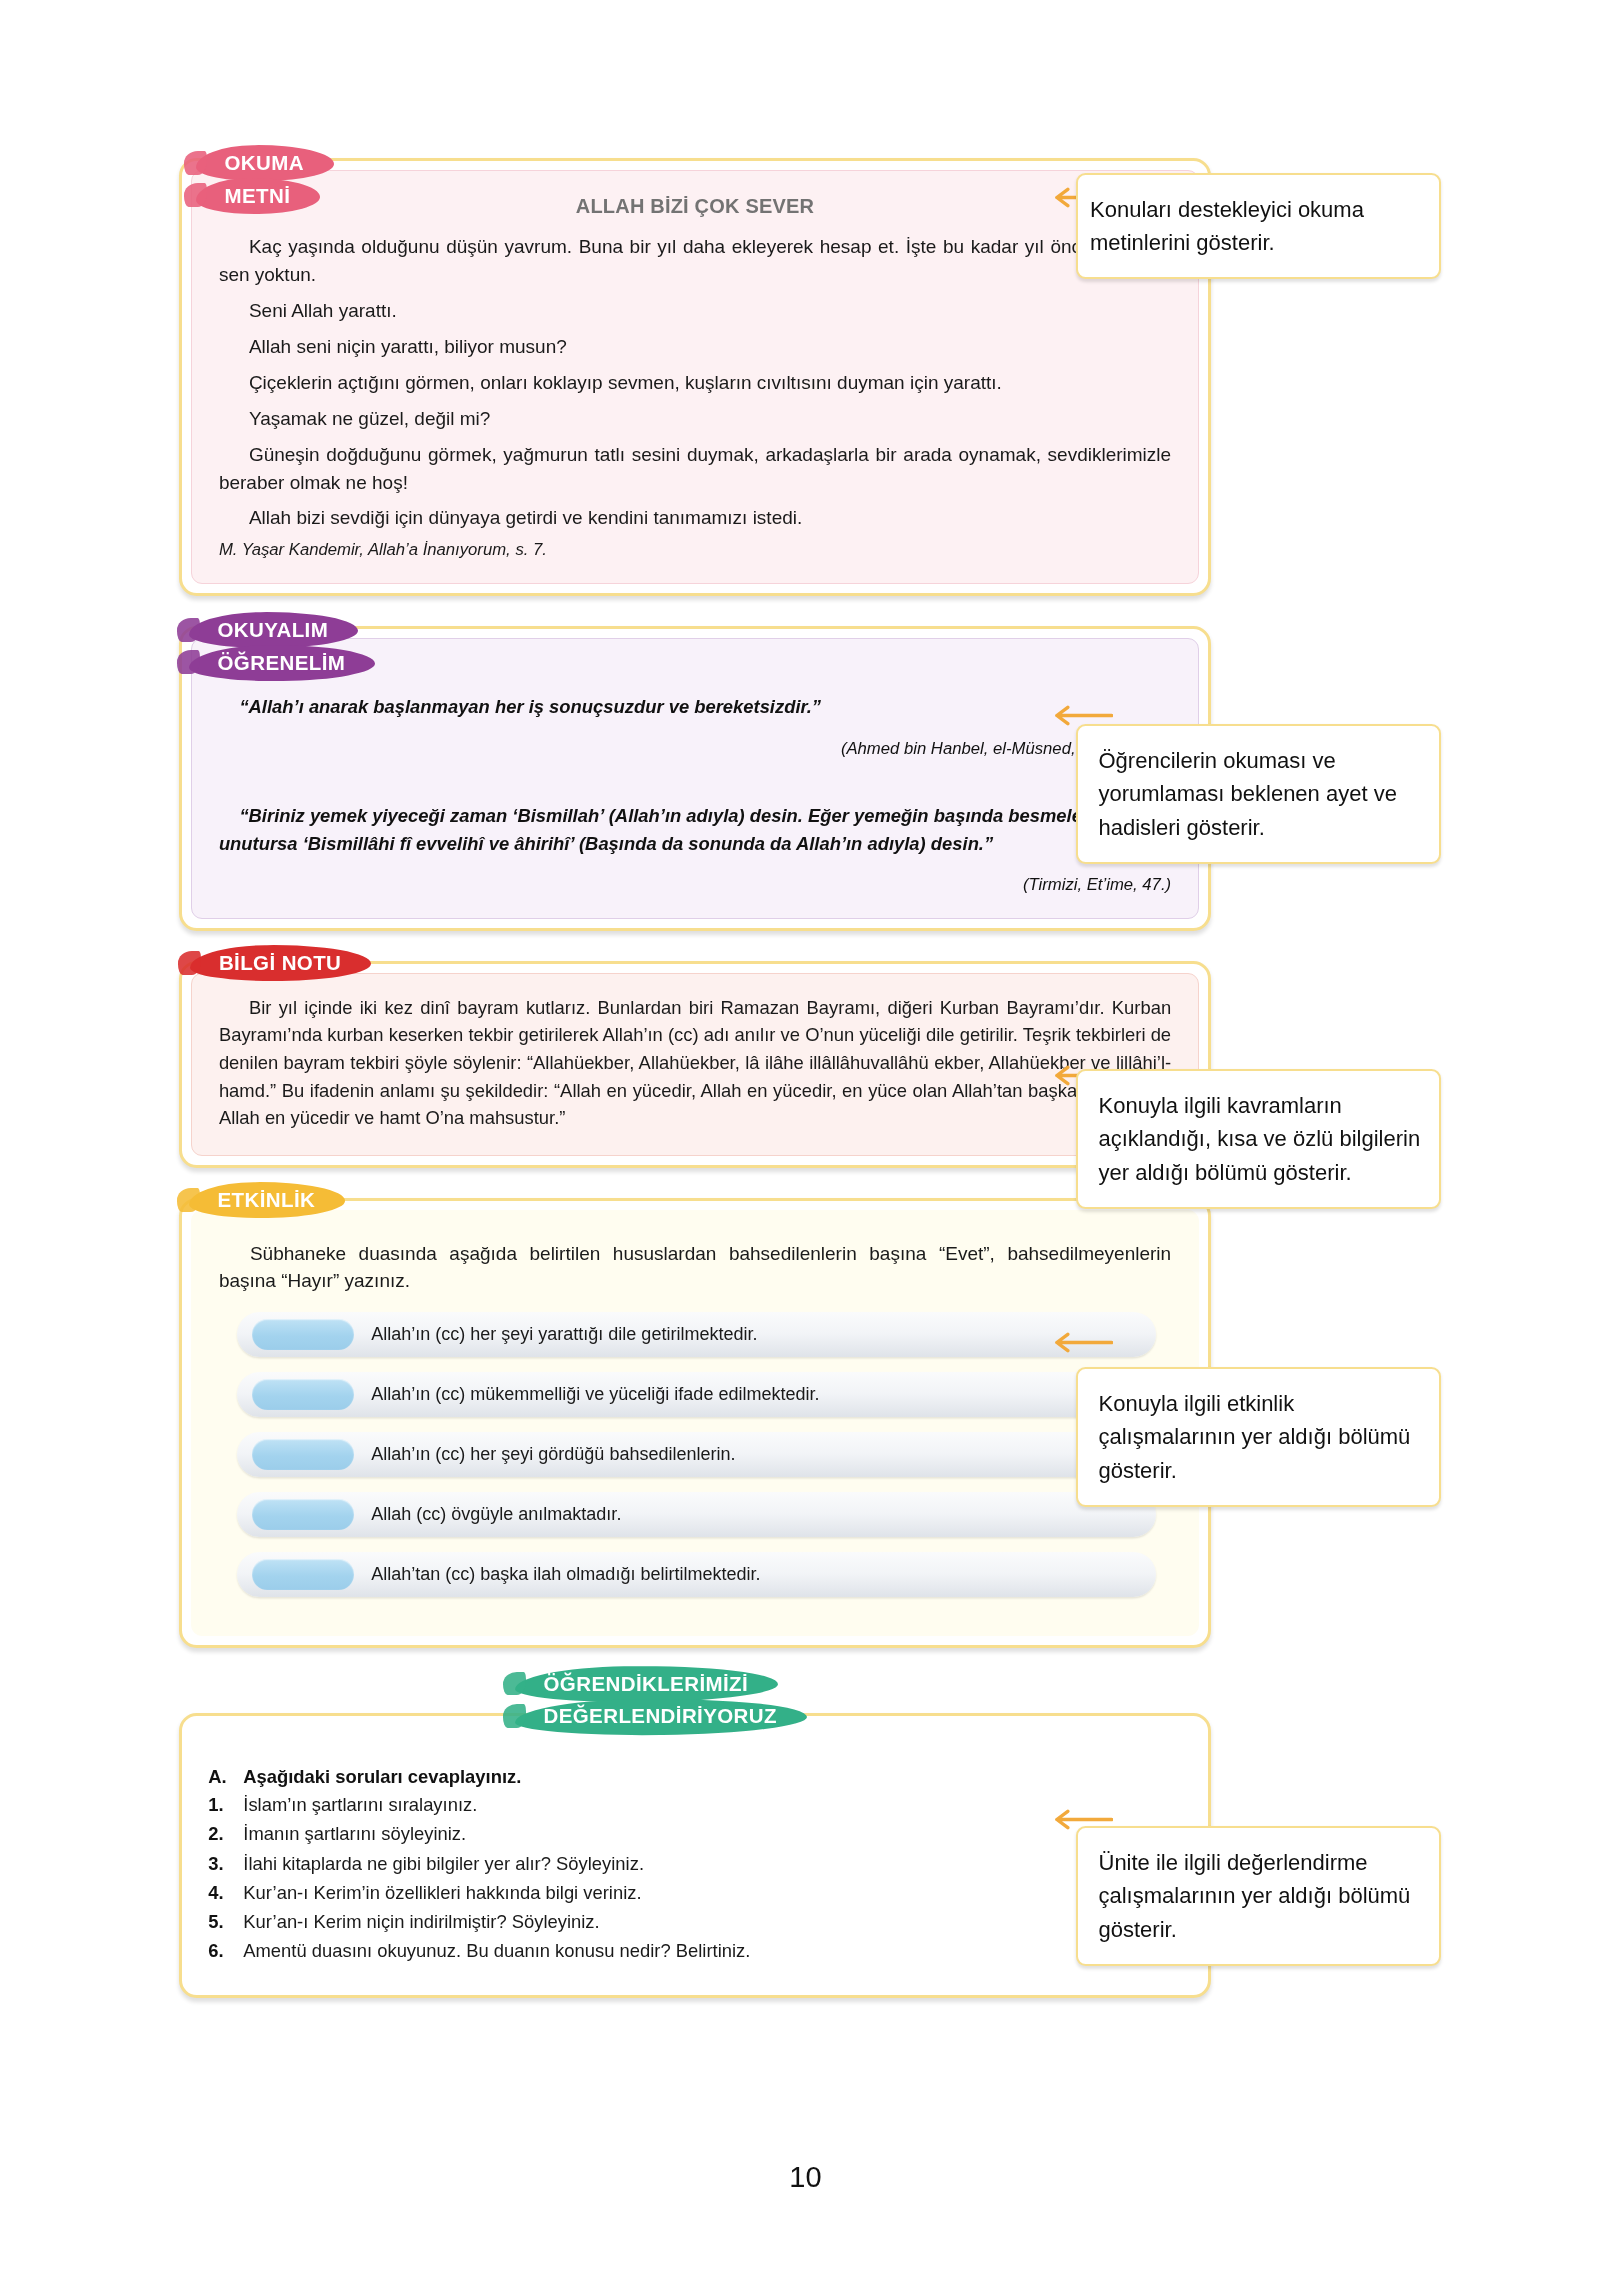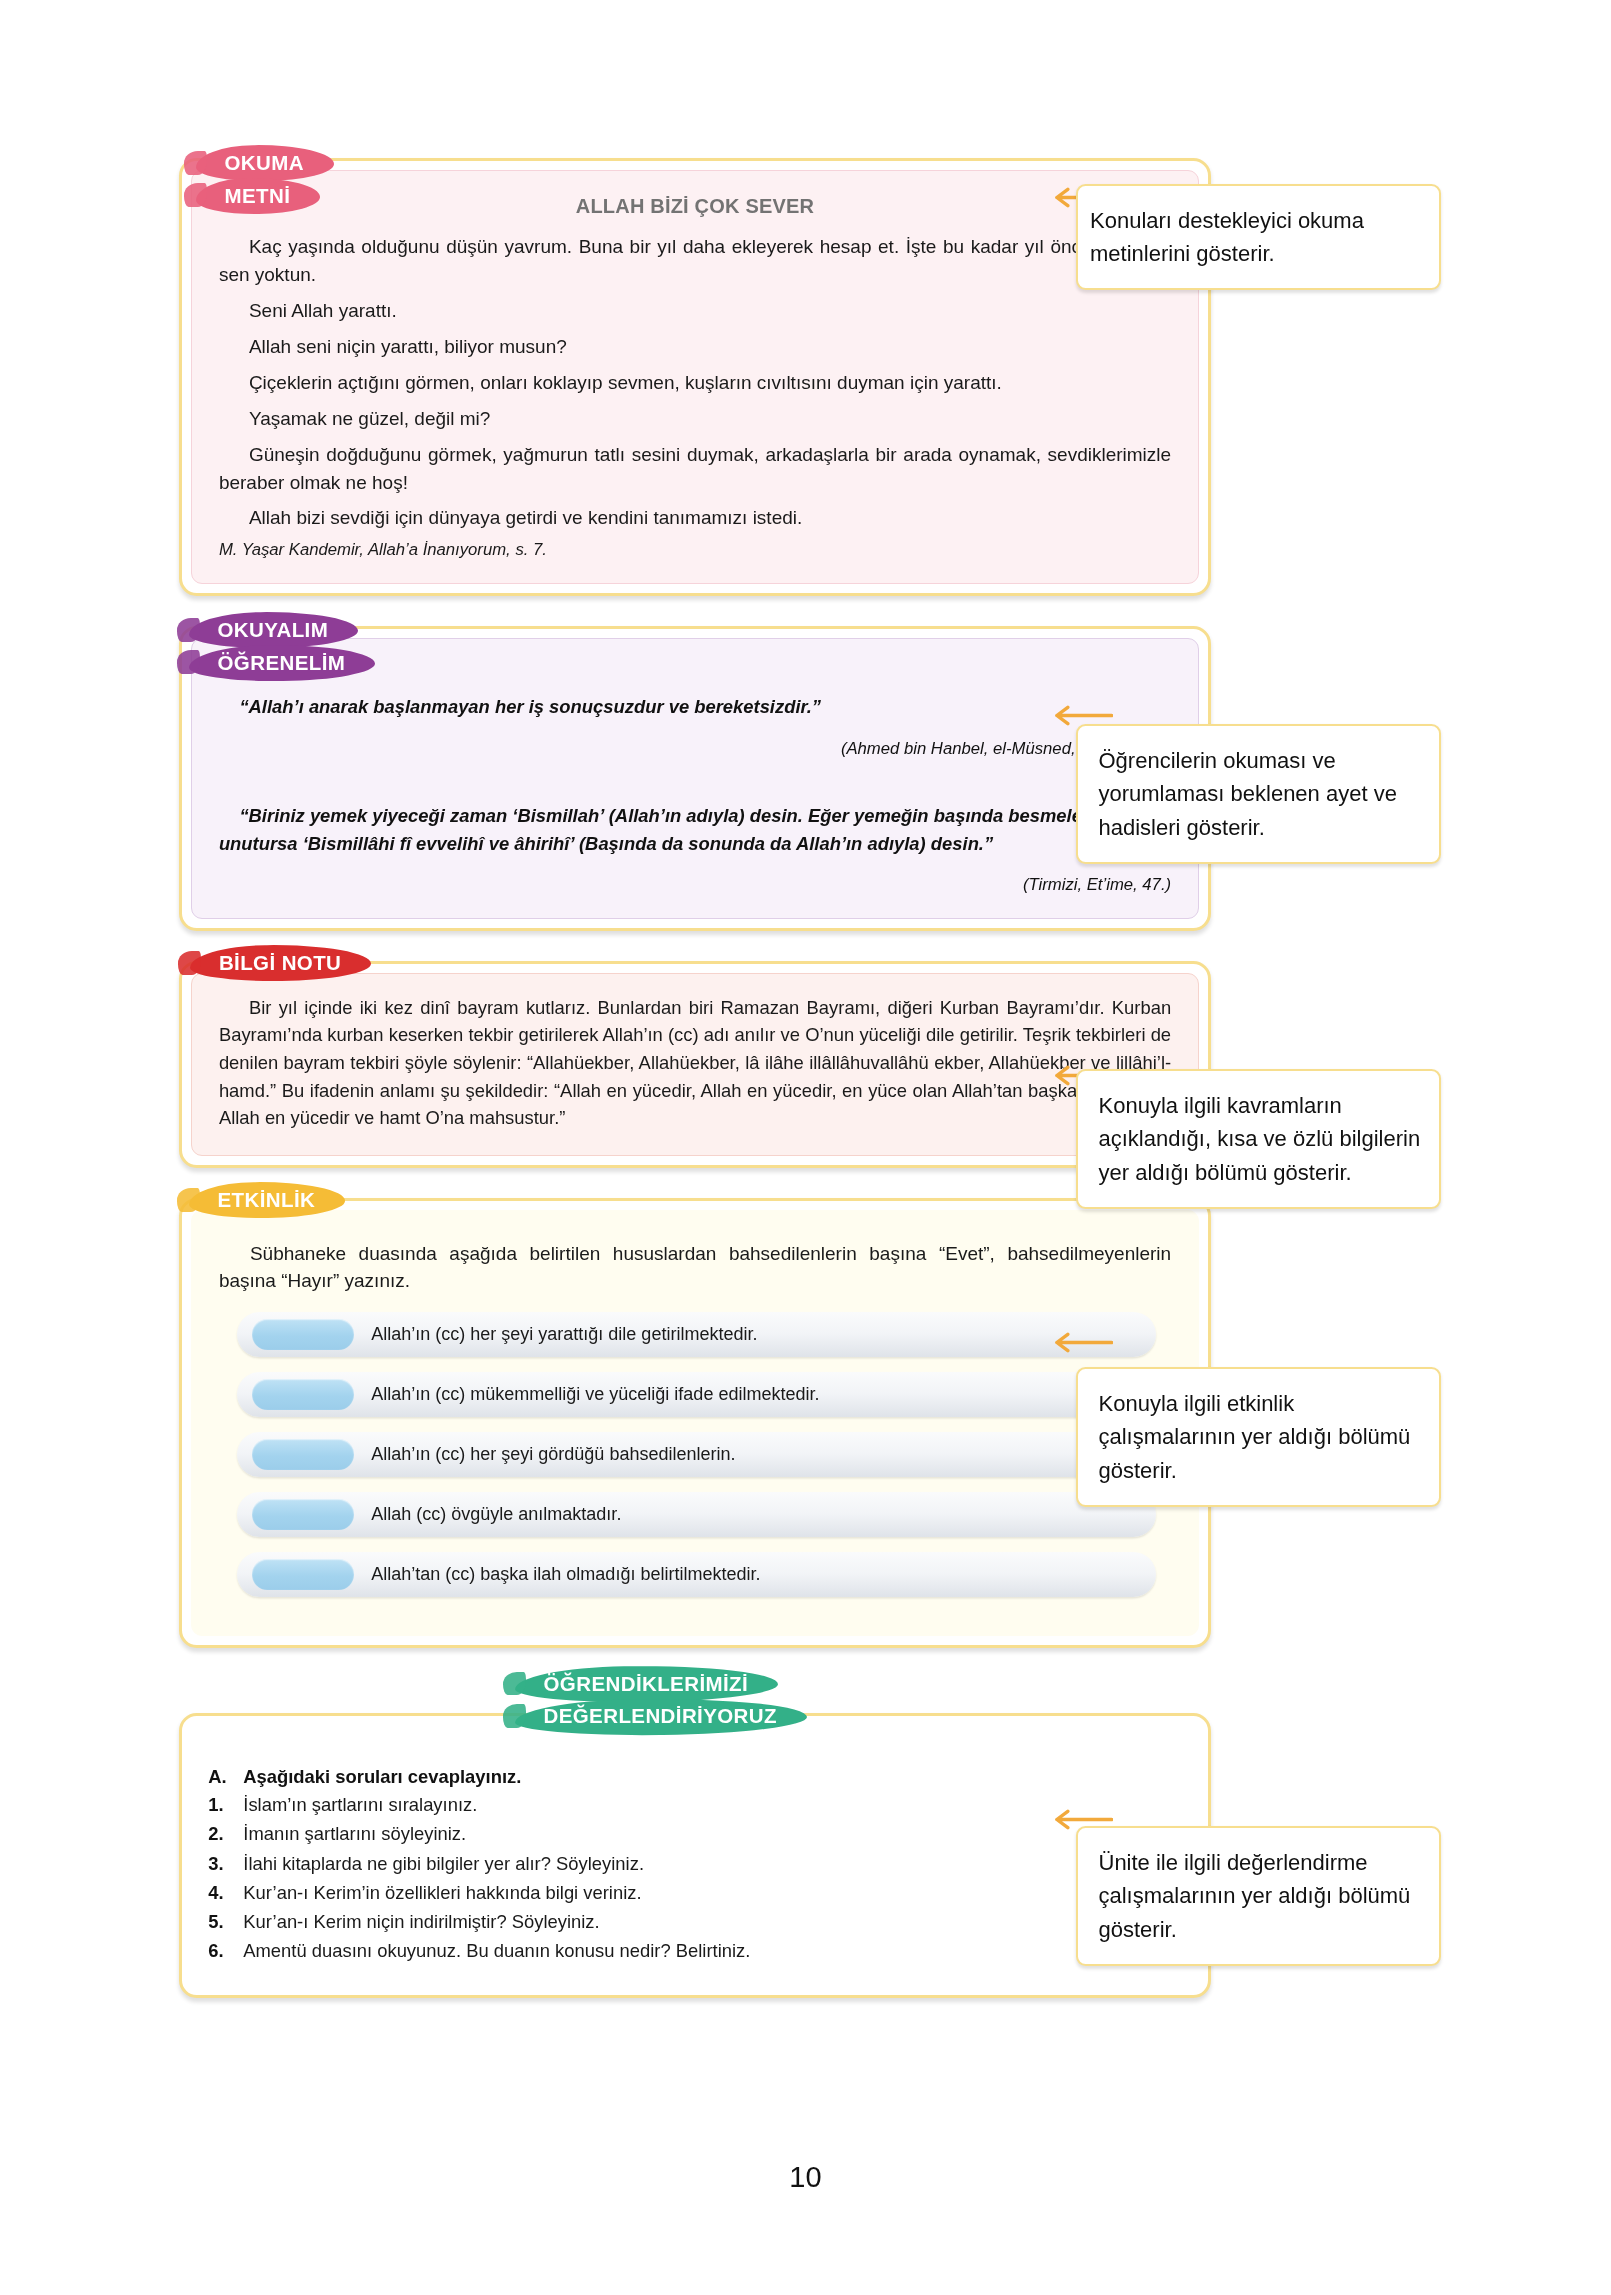--- a/index.html
+++ b/index.html
@@ -350,21 +350,21 @@
       </div>
     </div>
 
   </div>
 
   <div class="note-arrow" style="left:1050px; top:183px;">
     <svg width="63" height="29" viewBox="0 0 92 42">
       <path d="M90 21 H10 M10 21 L26 9 M10 21 L26 33" stroke="#F2A93B" stroke-width="5" fill="none" stroke-linecap="round" stroke-linejoin="round"></path>
     </svg>
   </div>
-  <div class="note" style="left:1076px; top:184px;padding-left:12px;">
+  <div class="note" style="left:1076px; top:173px;padding-left:12px;">
     <span>Konuları destekleyici okuma metinlerini gösterir.</span>
   </div>
 
   <div class="note-arrow" style="left:1050px; top:701px;">
     <svg width="63" height="29" viewBox="0 0 92 42">
       <path d="M90 21 H10 M10 21 L26 9 M10 21 L26 33" stroke="#F2A93B" stroke-width="5" fill="none" stroke-linecap="round" stroke-linejoin="round"></path>
     </svg>
   </div>
   <div class="note" style="left:1076px; top:724px;">
     <span>Öğrencilerin okuması ve yorumlaması beklenen ayet ve hadisleri gösterir.</span>

